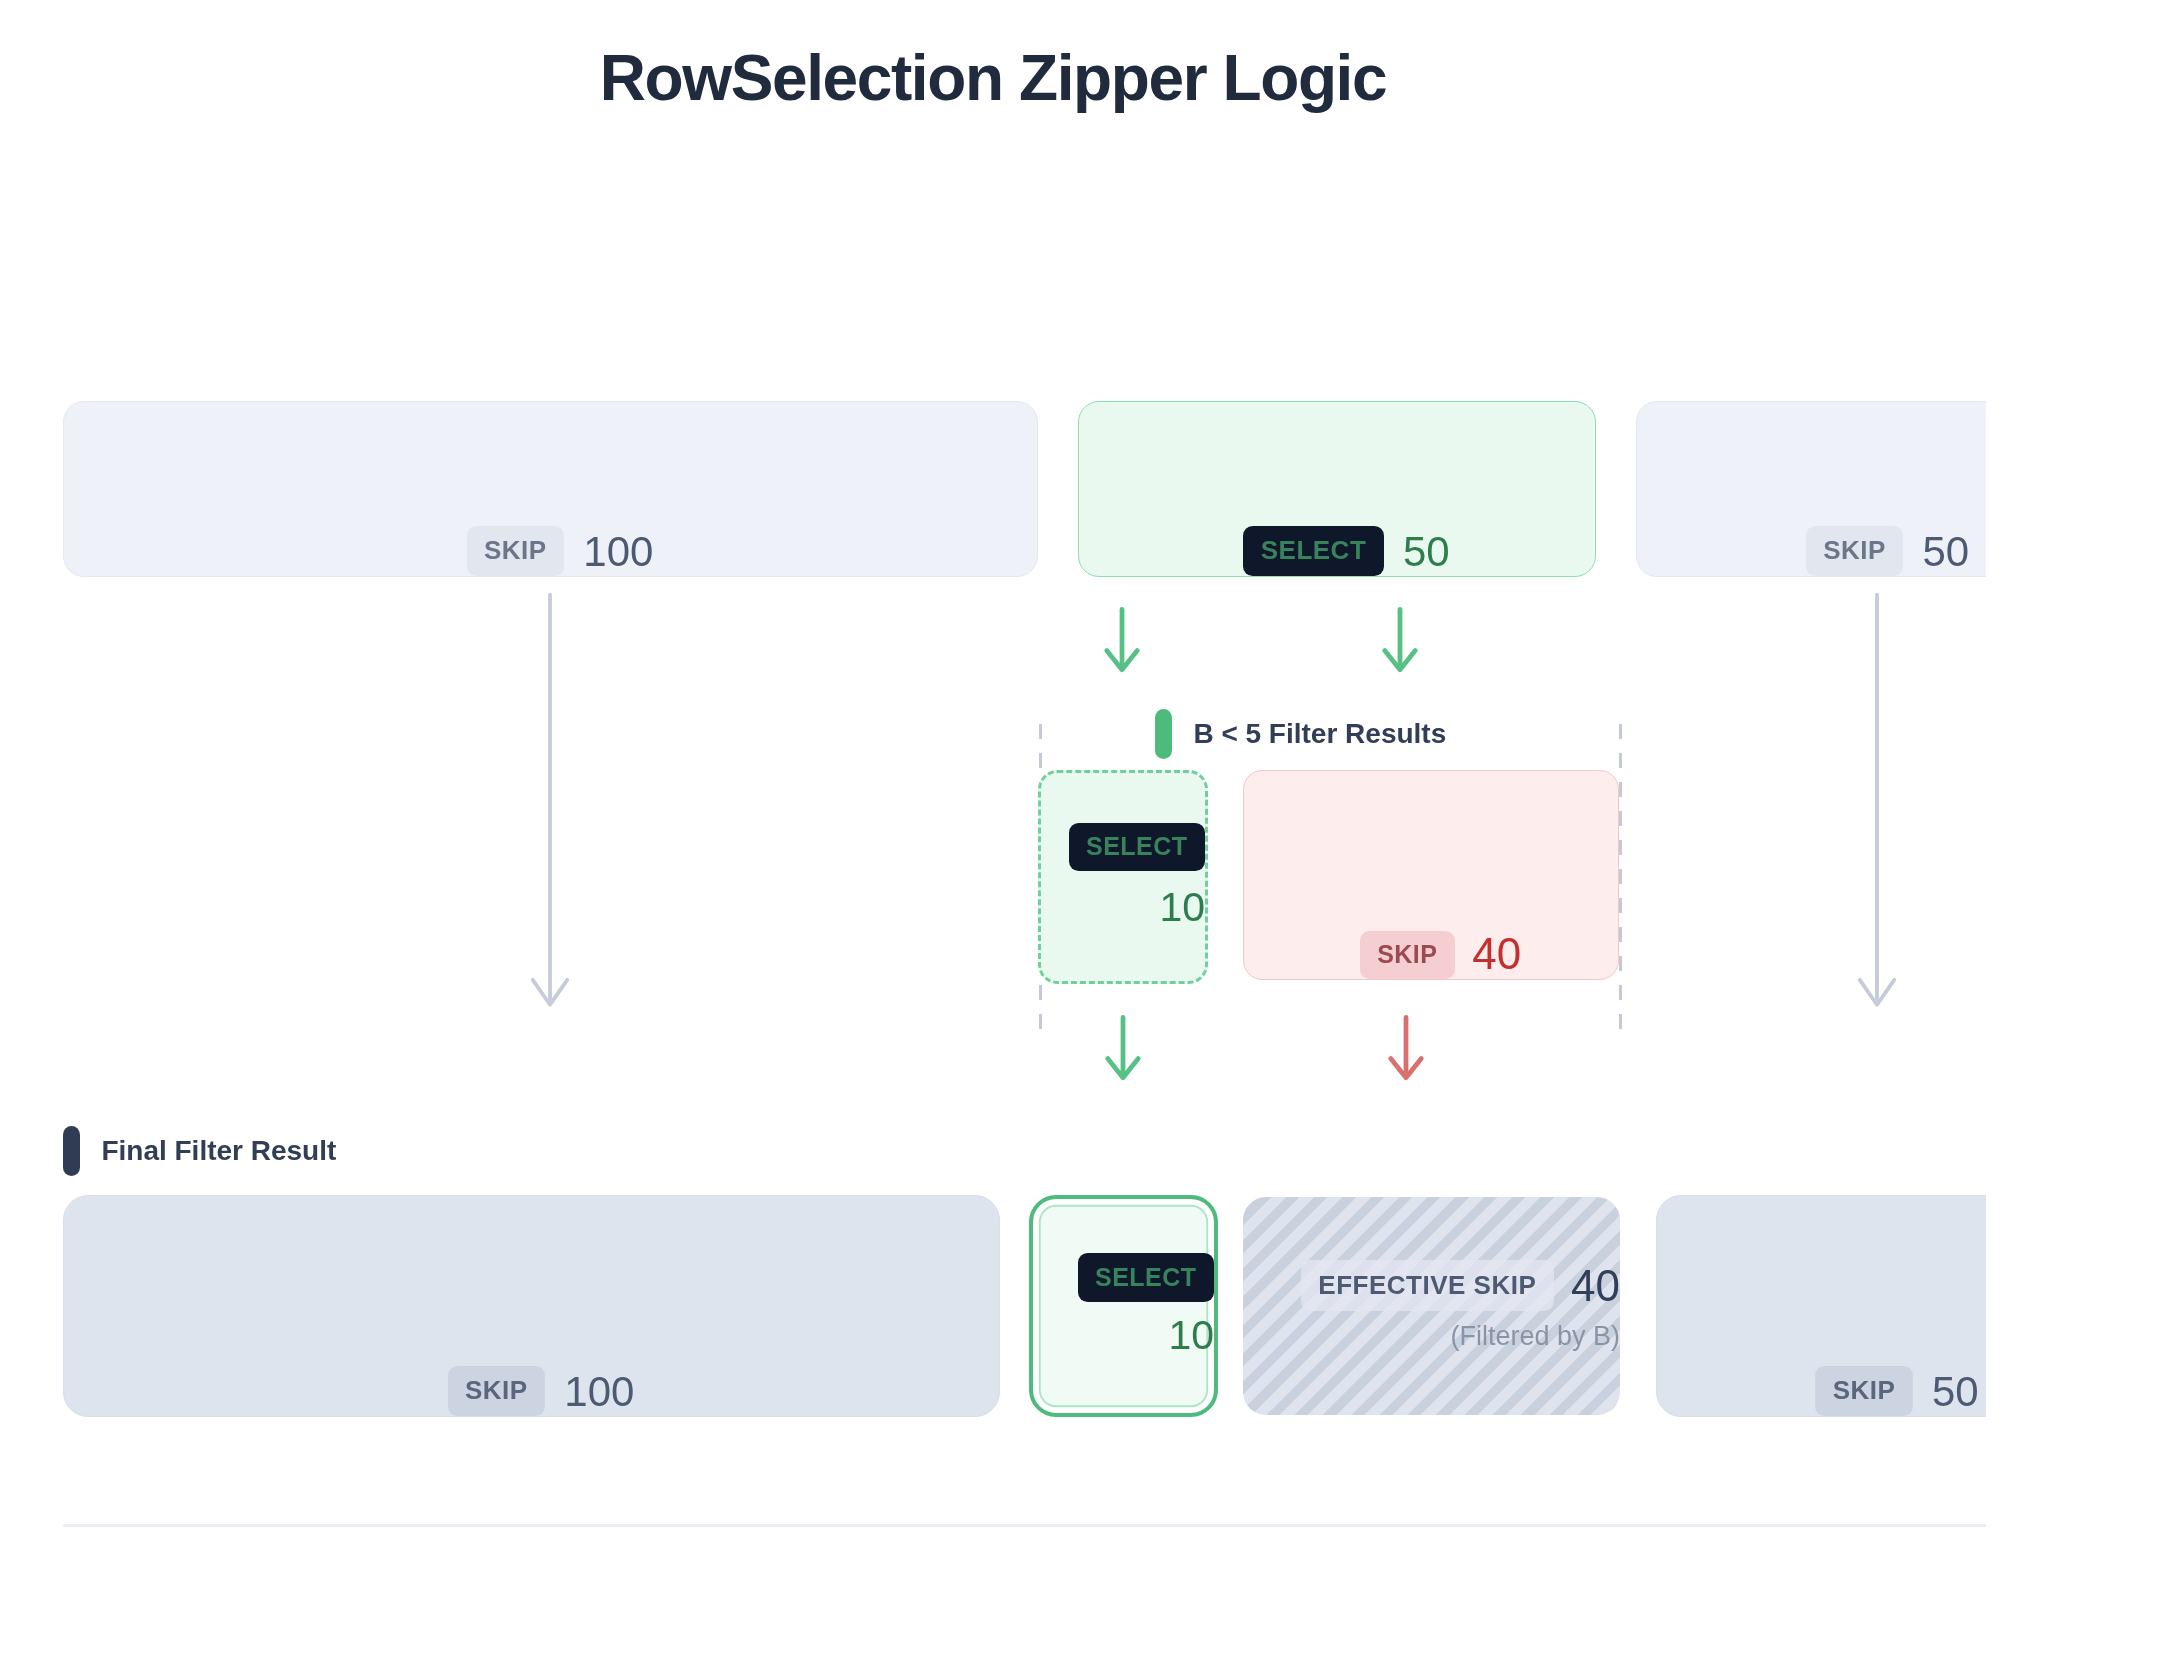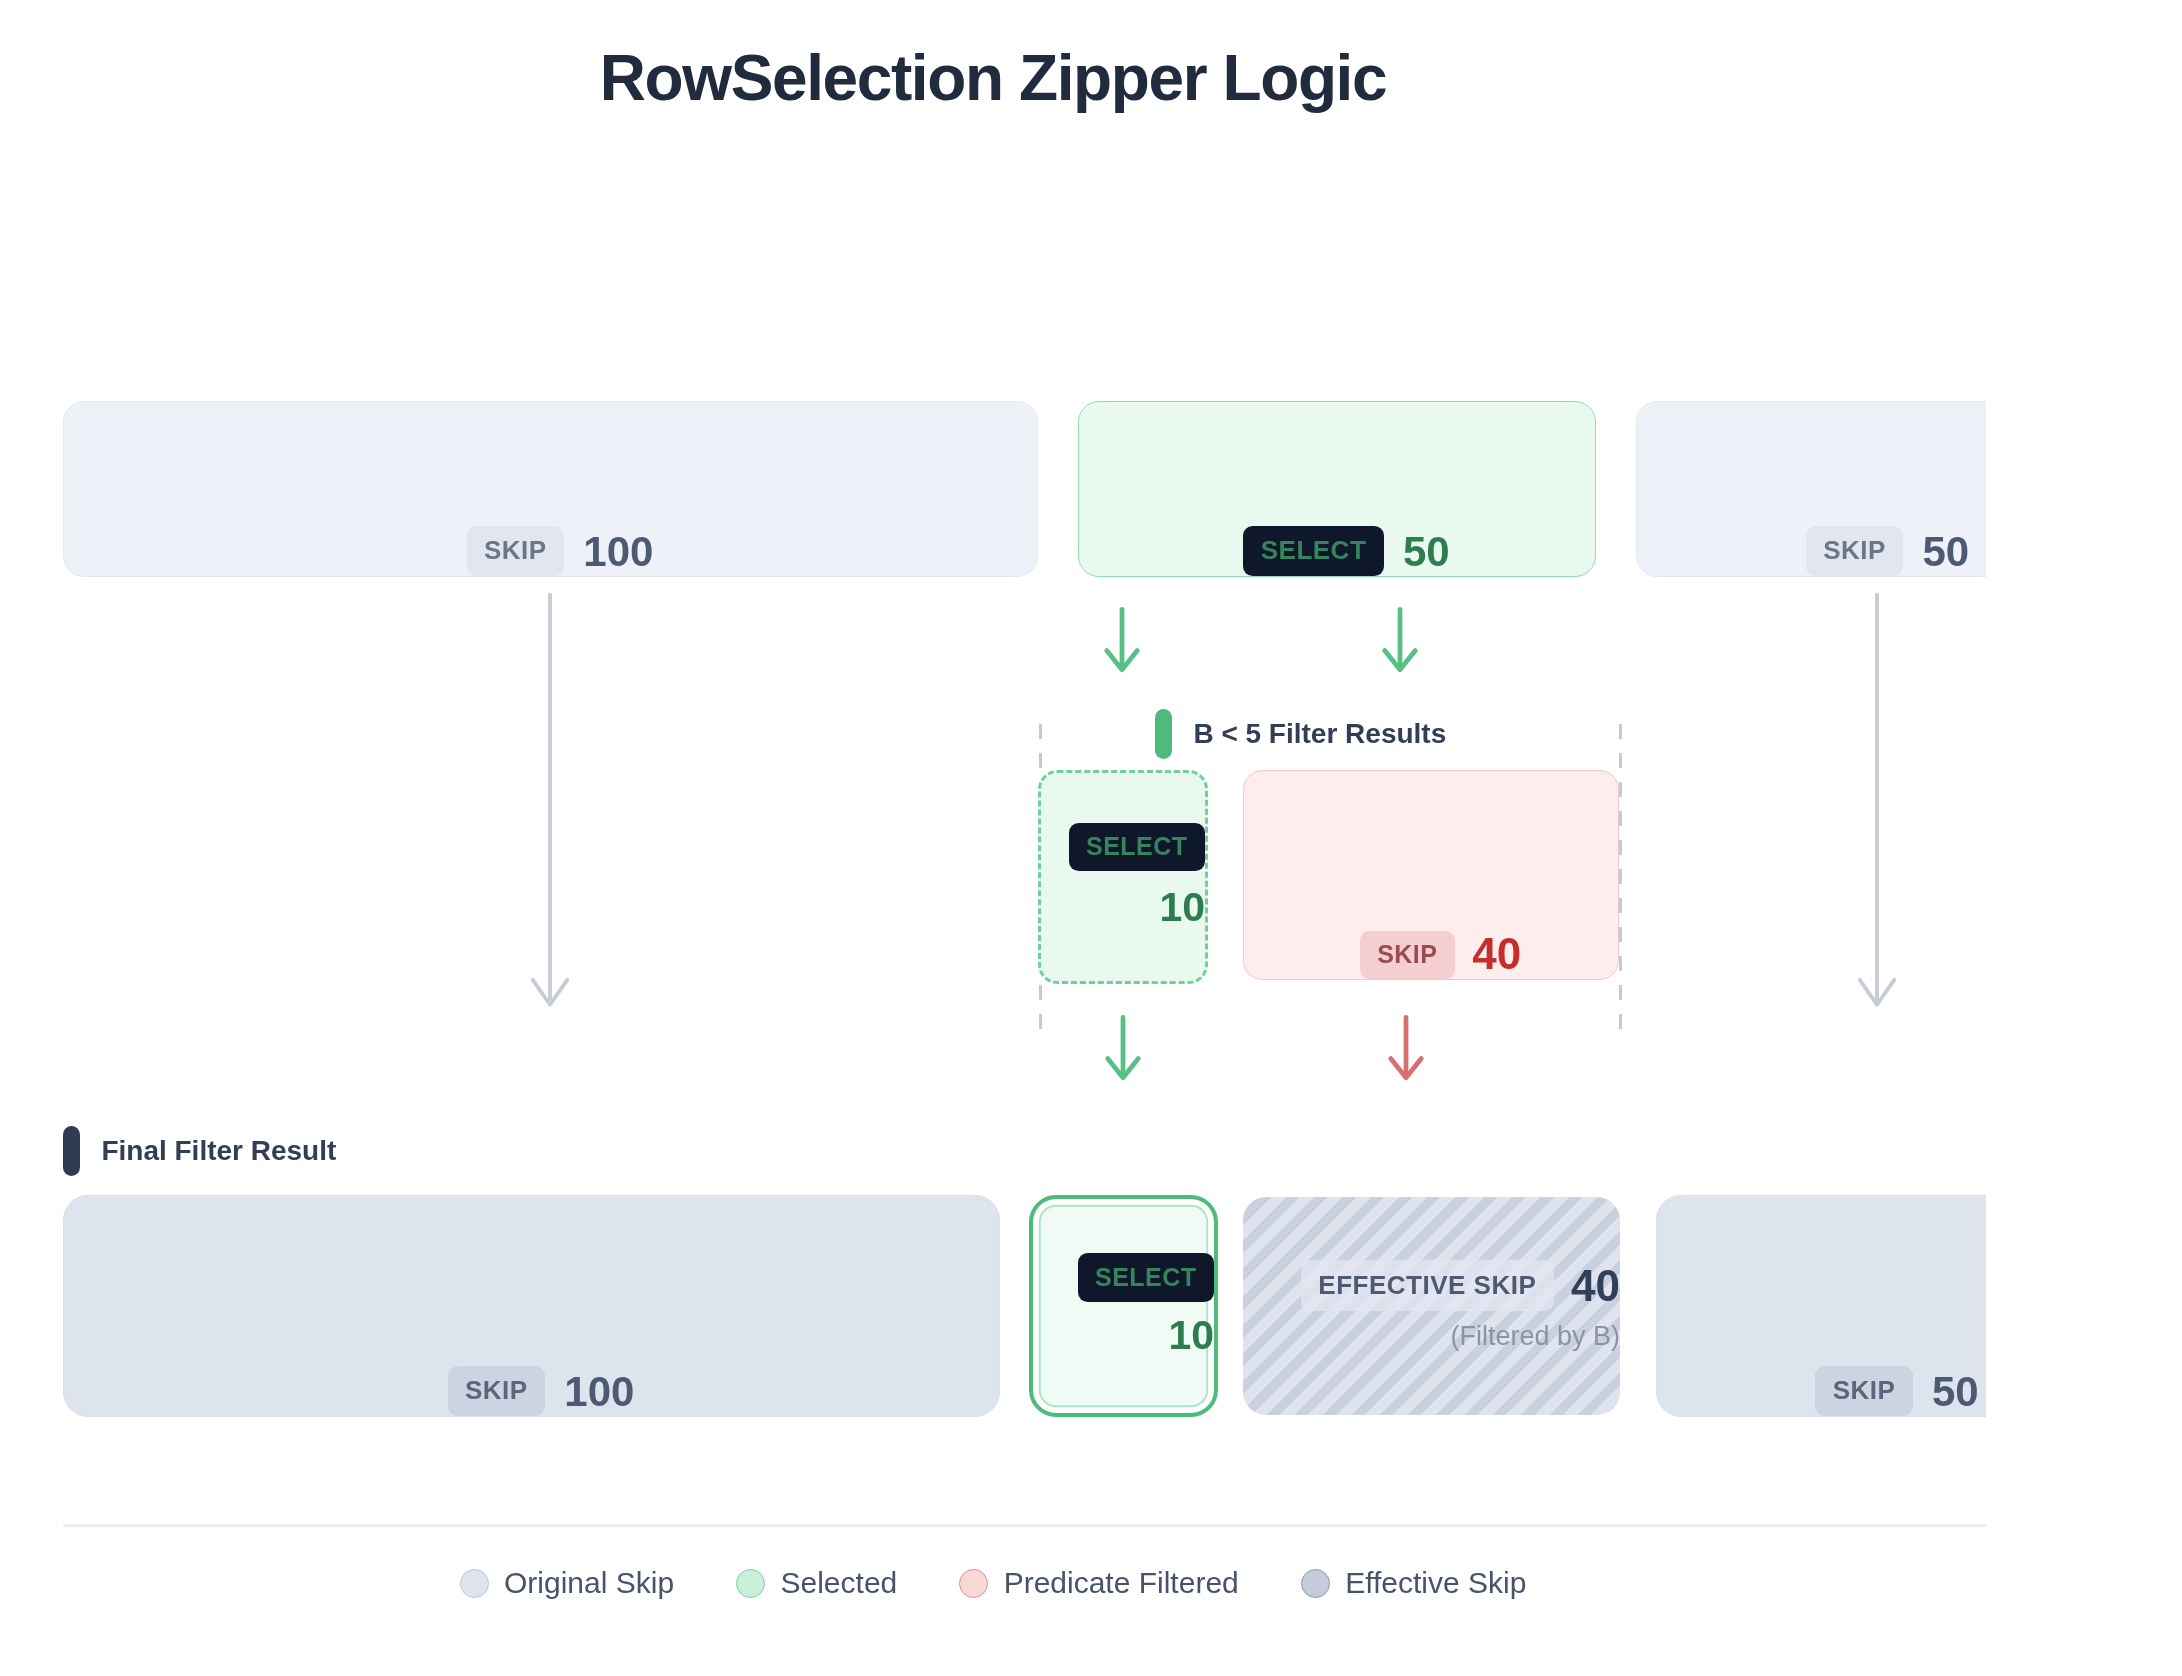--- a/index.html
+++ b/index.html
@@ -18,21 +18,21 @@
   .marker { width:17.4px; height:50px; border-radius:9.7px; flex:0 0 auto; }
   .marker.gray { background:#8b95a9; }
   .marker.green { background:#4eba7b; }
   .marker.navy { background:#303c54; }
   .label-text { font-size:28px; font-weight:700; color:#323e55; margin-left:21px; }
   .label-sub { font-size:28px; font-weight:400; color:#9aa4b6; margin-left:11.6px; }
 
   
   .box { display:flex; align-items:flex-end; justify-content:center; gap:19.3px;padding-left:19px; }
   .badge { padding:9.7px 17.4px; border-radius:9.7px; font-size:26px; font-weight:700; letter-spacing:0.5px; }
-  .val { font-size:42px; font-weight:700; }
+  .val { font-size:42px; font-weight:400; }
 
   
   .row-a { position:absolute; left:63px; top:401px; width:2057px; height:176px; display:flex; gap:40px; }
   .box.skip-a { background:#eef1f7; border:1.9px solid #e4e8f0; border-radius:21px; }
   .box.skip-a .badge { background:#e2e6ef; color:#6b7689; }
   .box.skip-a .val { color:#4c5a73; }
   .w1 { width:975px; } .w2 { width:518px; } .w3 { width:484px; }
 
   .box.select-a { background:#e9f9ef; border:1.9px solid #8ce0ad; border-radius:21px; }
   .badge.green-badge { background:#0f172a; color:#37835c; }
@@ -165,33 +165,15 @@
       <span class="val">40</span>
     </div>
     <span class="eff-note">(Filtered by B)</span>
   </div>
   <div class="box final-gray" style="left:1656px; top:1195px; width:463px; height:222px;">
     <span class="badge">SKIP</span>
     <span class="val">50</span>
   </div>
 
   <div class="divider"></div>
-  <div class="legend">
-    <div class="legend-item">
-      <span class="swatch" style="background: rgb(223, 228, 239); border-color: rgb(188, 196, 212);"></span>
-      <span class="legend-label">Original Skip</span>
-    </div>
-    <div class="legend-item">
-      <span class="swatch" style="background: rgb(201, 241, 217); border-color: rgb(123, 211, 160);"></span>
-      <span class="legend-label">Selected</span>
-    </div>
-    <div class="legend-item">
-      <span class="swatch" style="background: rgb(249, 216, 216); border-color: rgb(224, 143, 143);"></span>
-      <span class="legend-label">Predicate Filtered</span>
-    </div>
-    <div class="legend-item">
-      <span class="swatch" style="background: rgb(196, 204, 220); border-color: rgb(142, 154, 177);"></span>
-      <span class="legend-label">Effective Skip</span>
-    </div>
-  </div>
 
 </div>
 
 
 </body></html>

